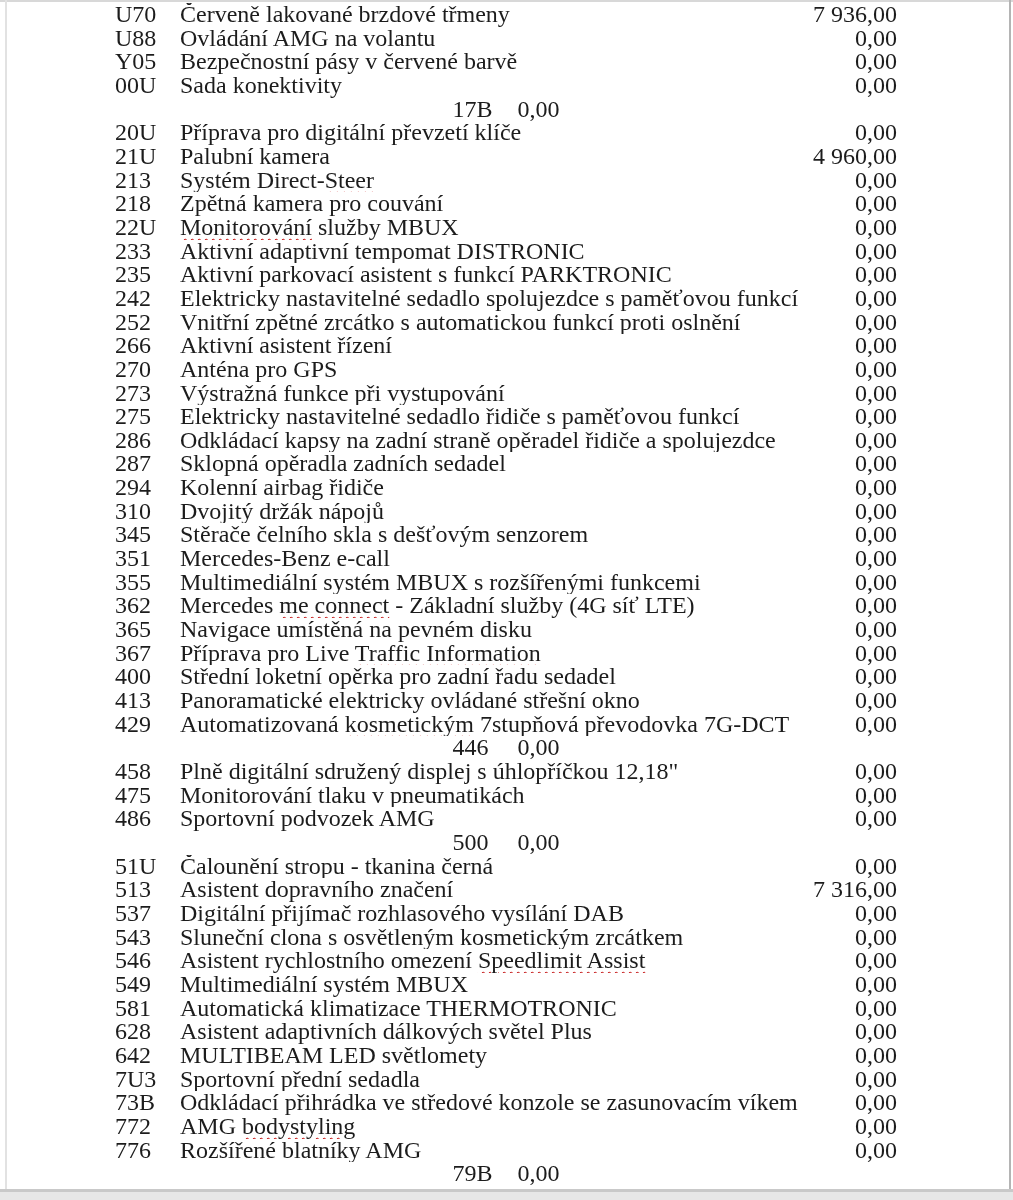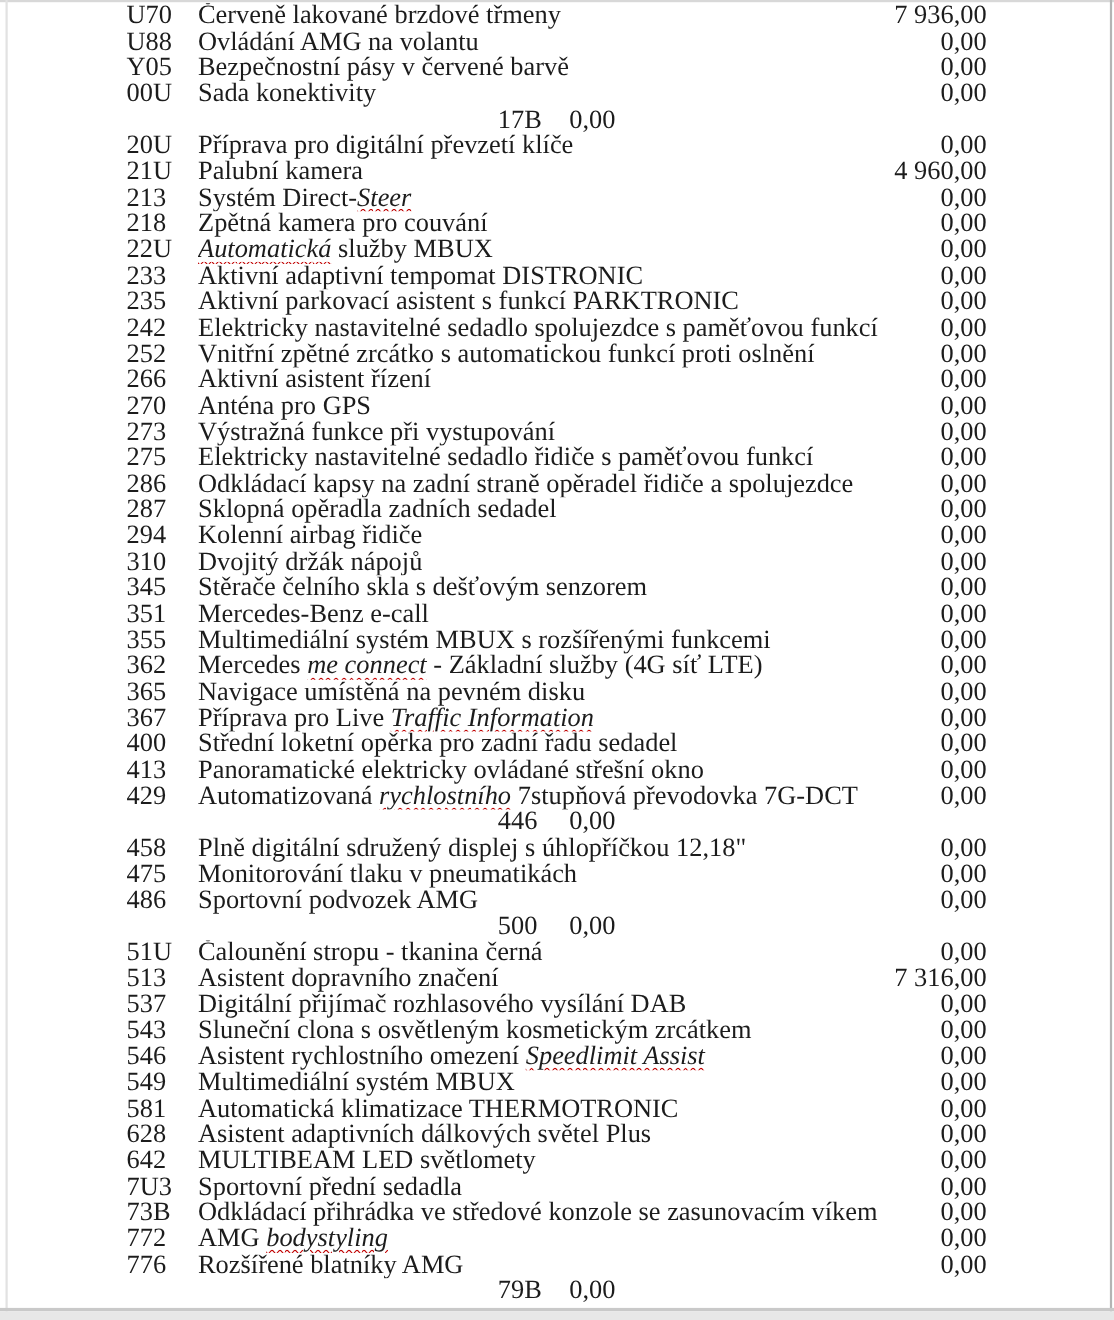--- a/index.html
+++ b/index.html
@@ -52,21 +52,20 @@
     text-align: right;
     margin-right: 116px;
   }
   
   .sq {
     text-decoration-line: underline;
     text-decoration-style: wavy;
     text-decoration-color: #c00000;
     text-decoration-thickness: 1px;
     text-underline-offset: 3px;
-    font-style: italic;
   }
 </style>
 </head>
 <body>
 
 <div class="edge edge-top"></div>
 <div class="edge edge-left"></div>
 <div class="edge edge-right"></div>
 <div class="edge edge-bottom"></div>
 <div class="edge edge-bottom-shade"></div>
@@ -120,21 +119,21 @@
   </div>
 
   <div class="row">
     <span class="code">218</span>
     <span class="desc"><span>Zpětná kamera pro couvání</span></span>
     <span class="price">0,00</span>
   </div>
 
   <div class="row">
     <span class="code">22U</span>
-    <span class="desc"><span class="sq">Automatická</span><span> služby MBUX</span></span>
+    <span class="desc"><span class="sq">Monitorování</span><span> služby MBUX</span></span>
     <span class="price">0,00</span>
   </div>
 
   <div class="row">
     <span class="code">233</span>
     <span class="desc"><span>Aktivní adaptivní tempomat DISTRONIC</span></span>
     <span class="price">0,00</span>
   </div>
 
   <div class="row">
@@ -246,21 +245,21 @@
   </div>
 
   <div class="row">
     <span class="code">413</span>
     <span class="desc"><span>Panoramatické elektricky ovládané střešní okno</span></span>
     <span class="price">0,00</span>
   </div>
 
   <div class="row">
     <span class="code">429</span>
-    <span class="desc"><span>Automatizovaná </span><span class="sq">rychlostního</span><span> 7stupňová převodovka 7G-DCT</span></span>
+    <span class="desc"><span>Automatizovaná </span><span class="sq">kosmetickým</span><span> 7stupňová převodovka 7G-DCT</span></span>
     <span class="price">0,00</span>
   </div>
 
   <div class="row">
     <span class="code">446</span>
     <span class="price">0,00</span>
   </div>
 
   <div class="row">
     <span class="code">458</span>

